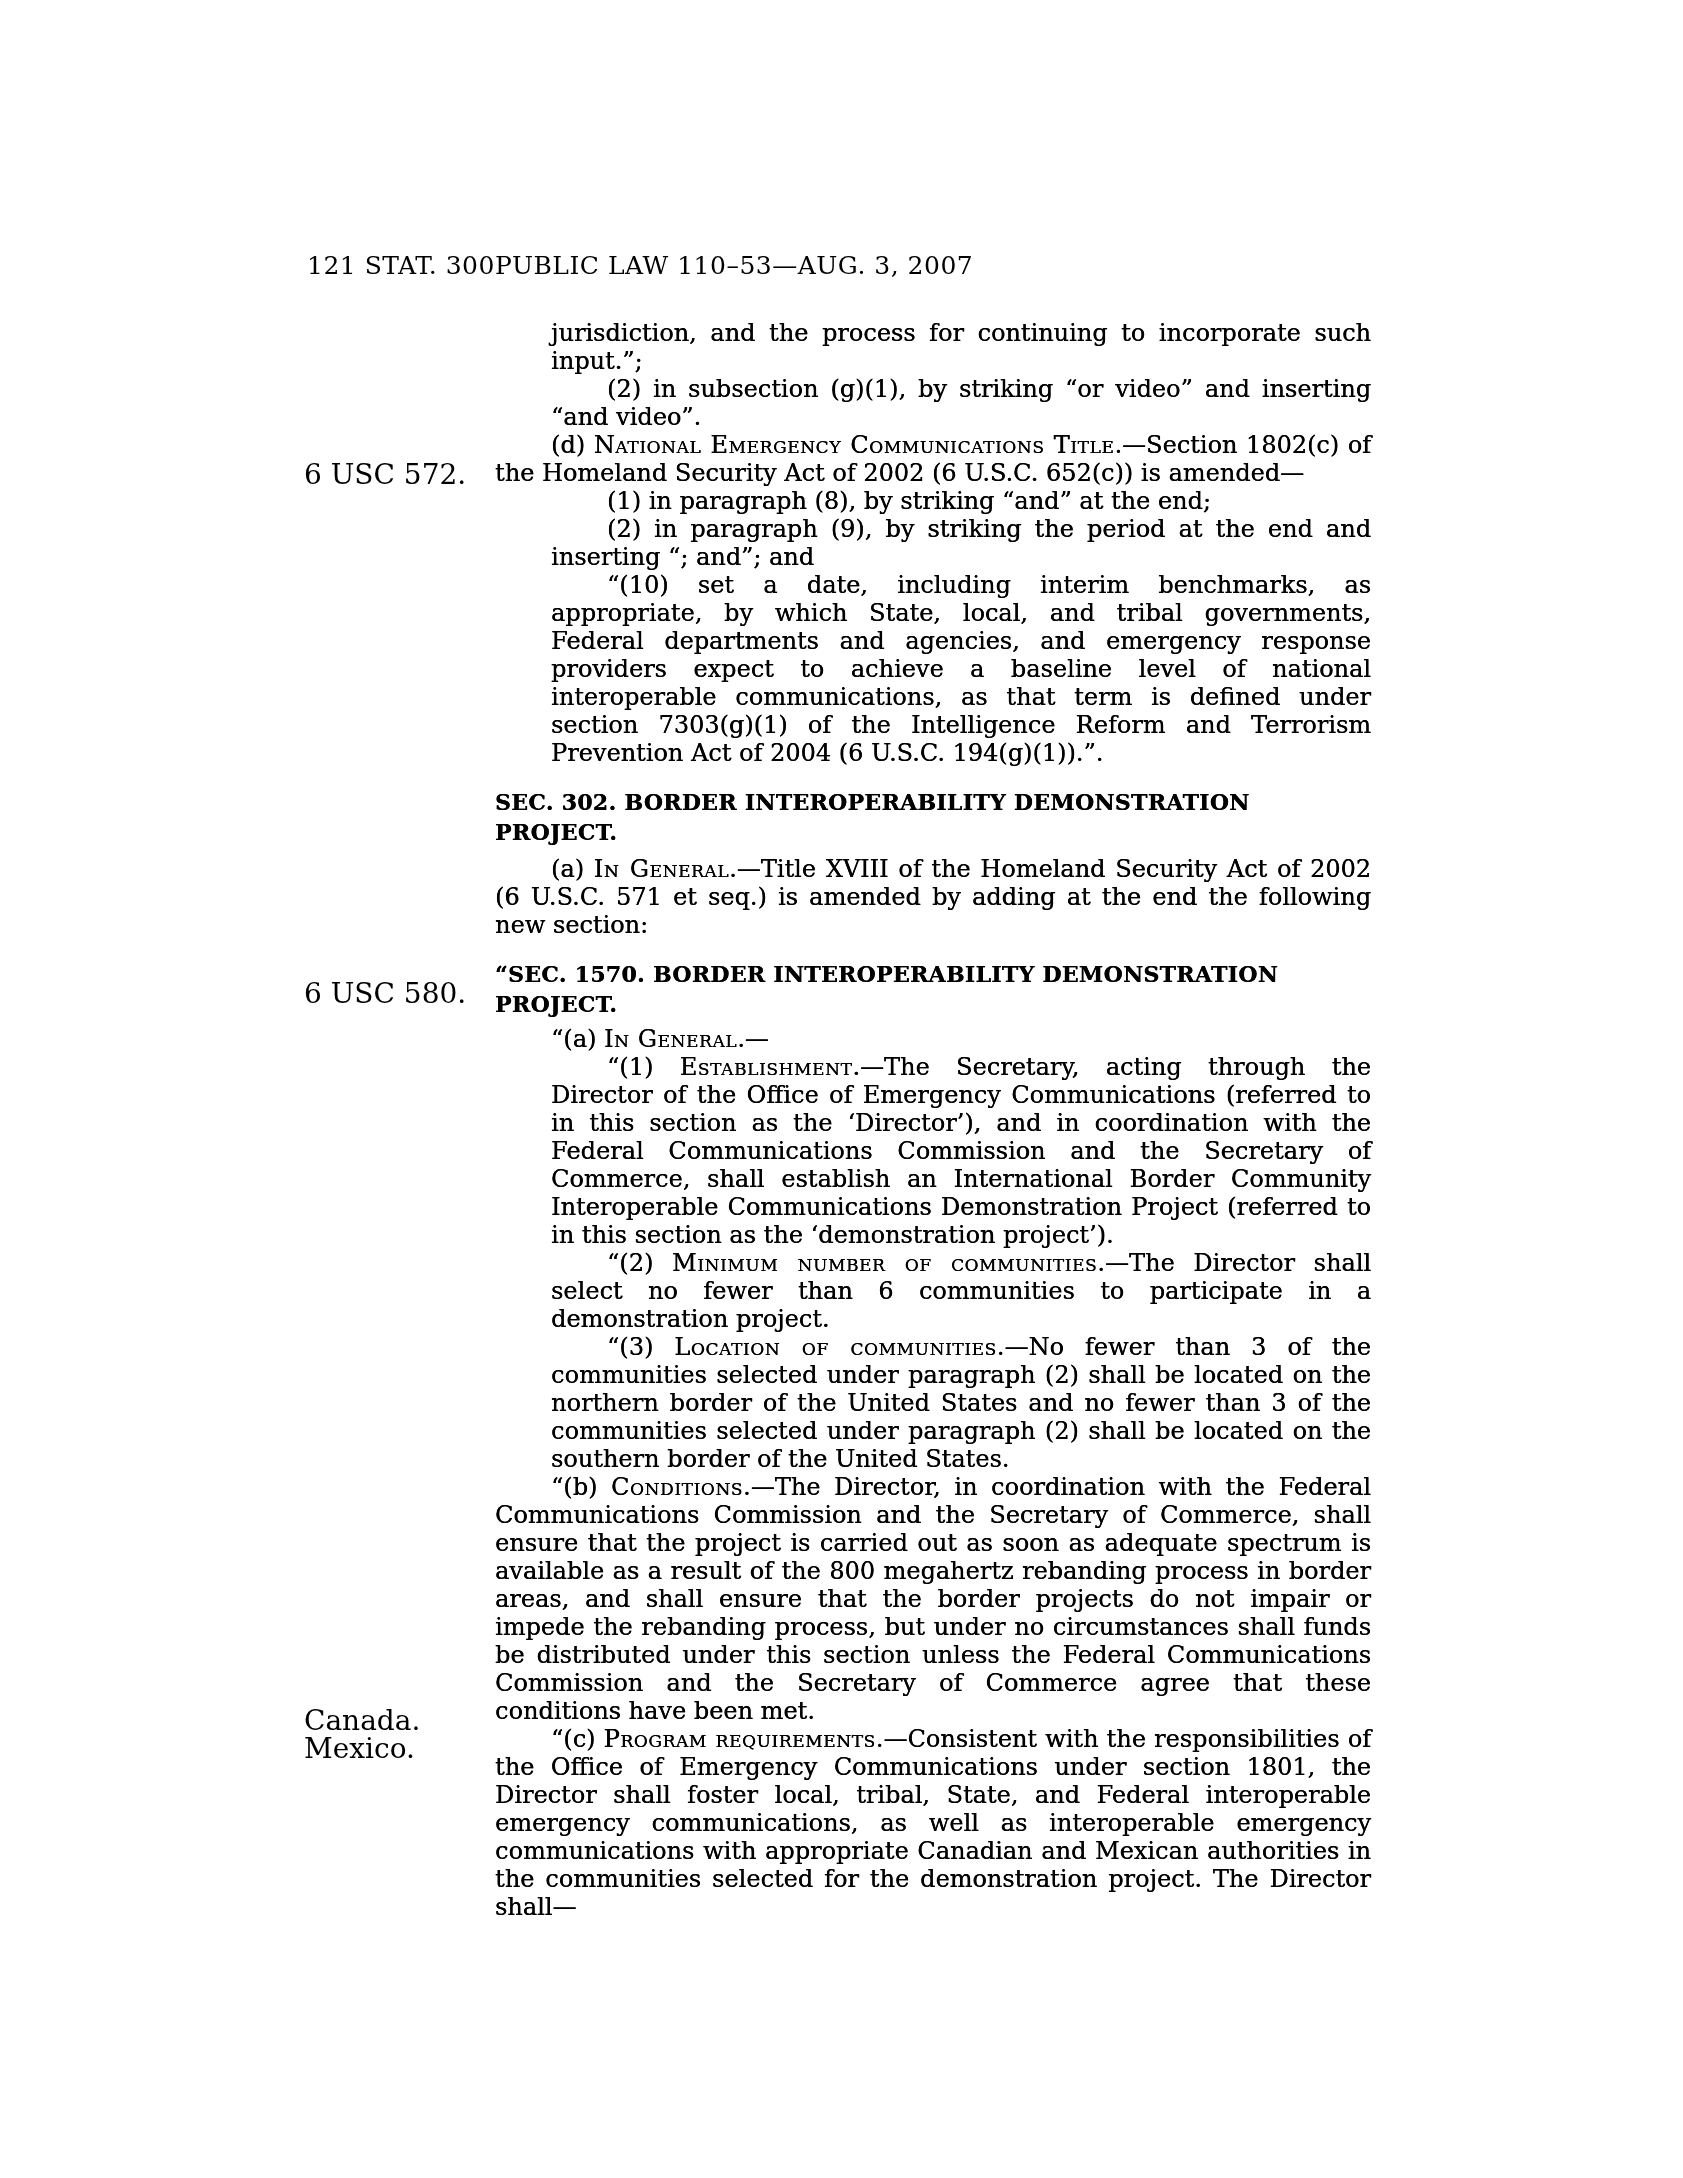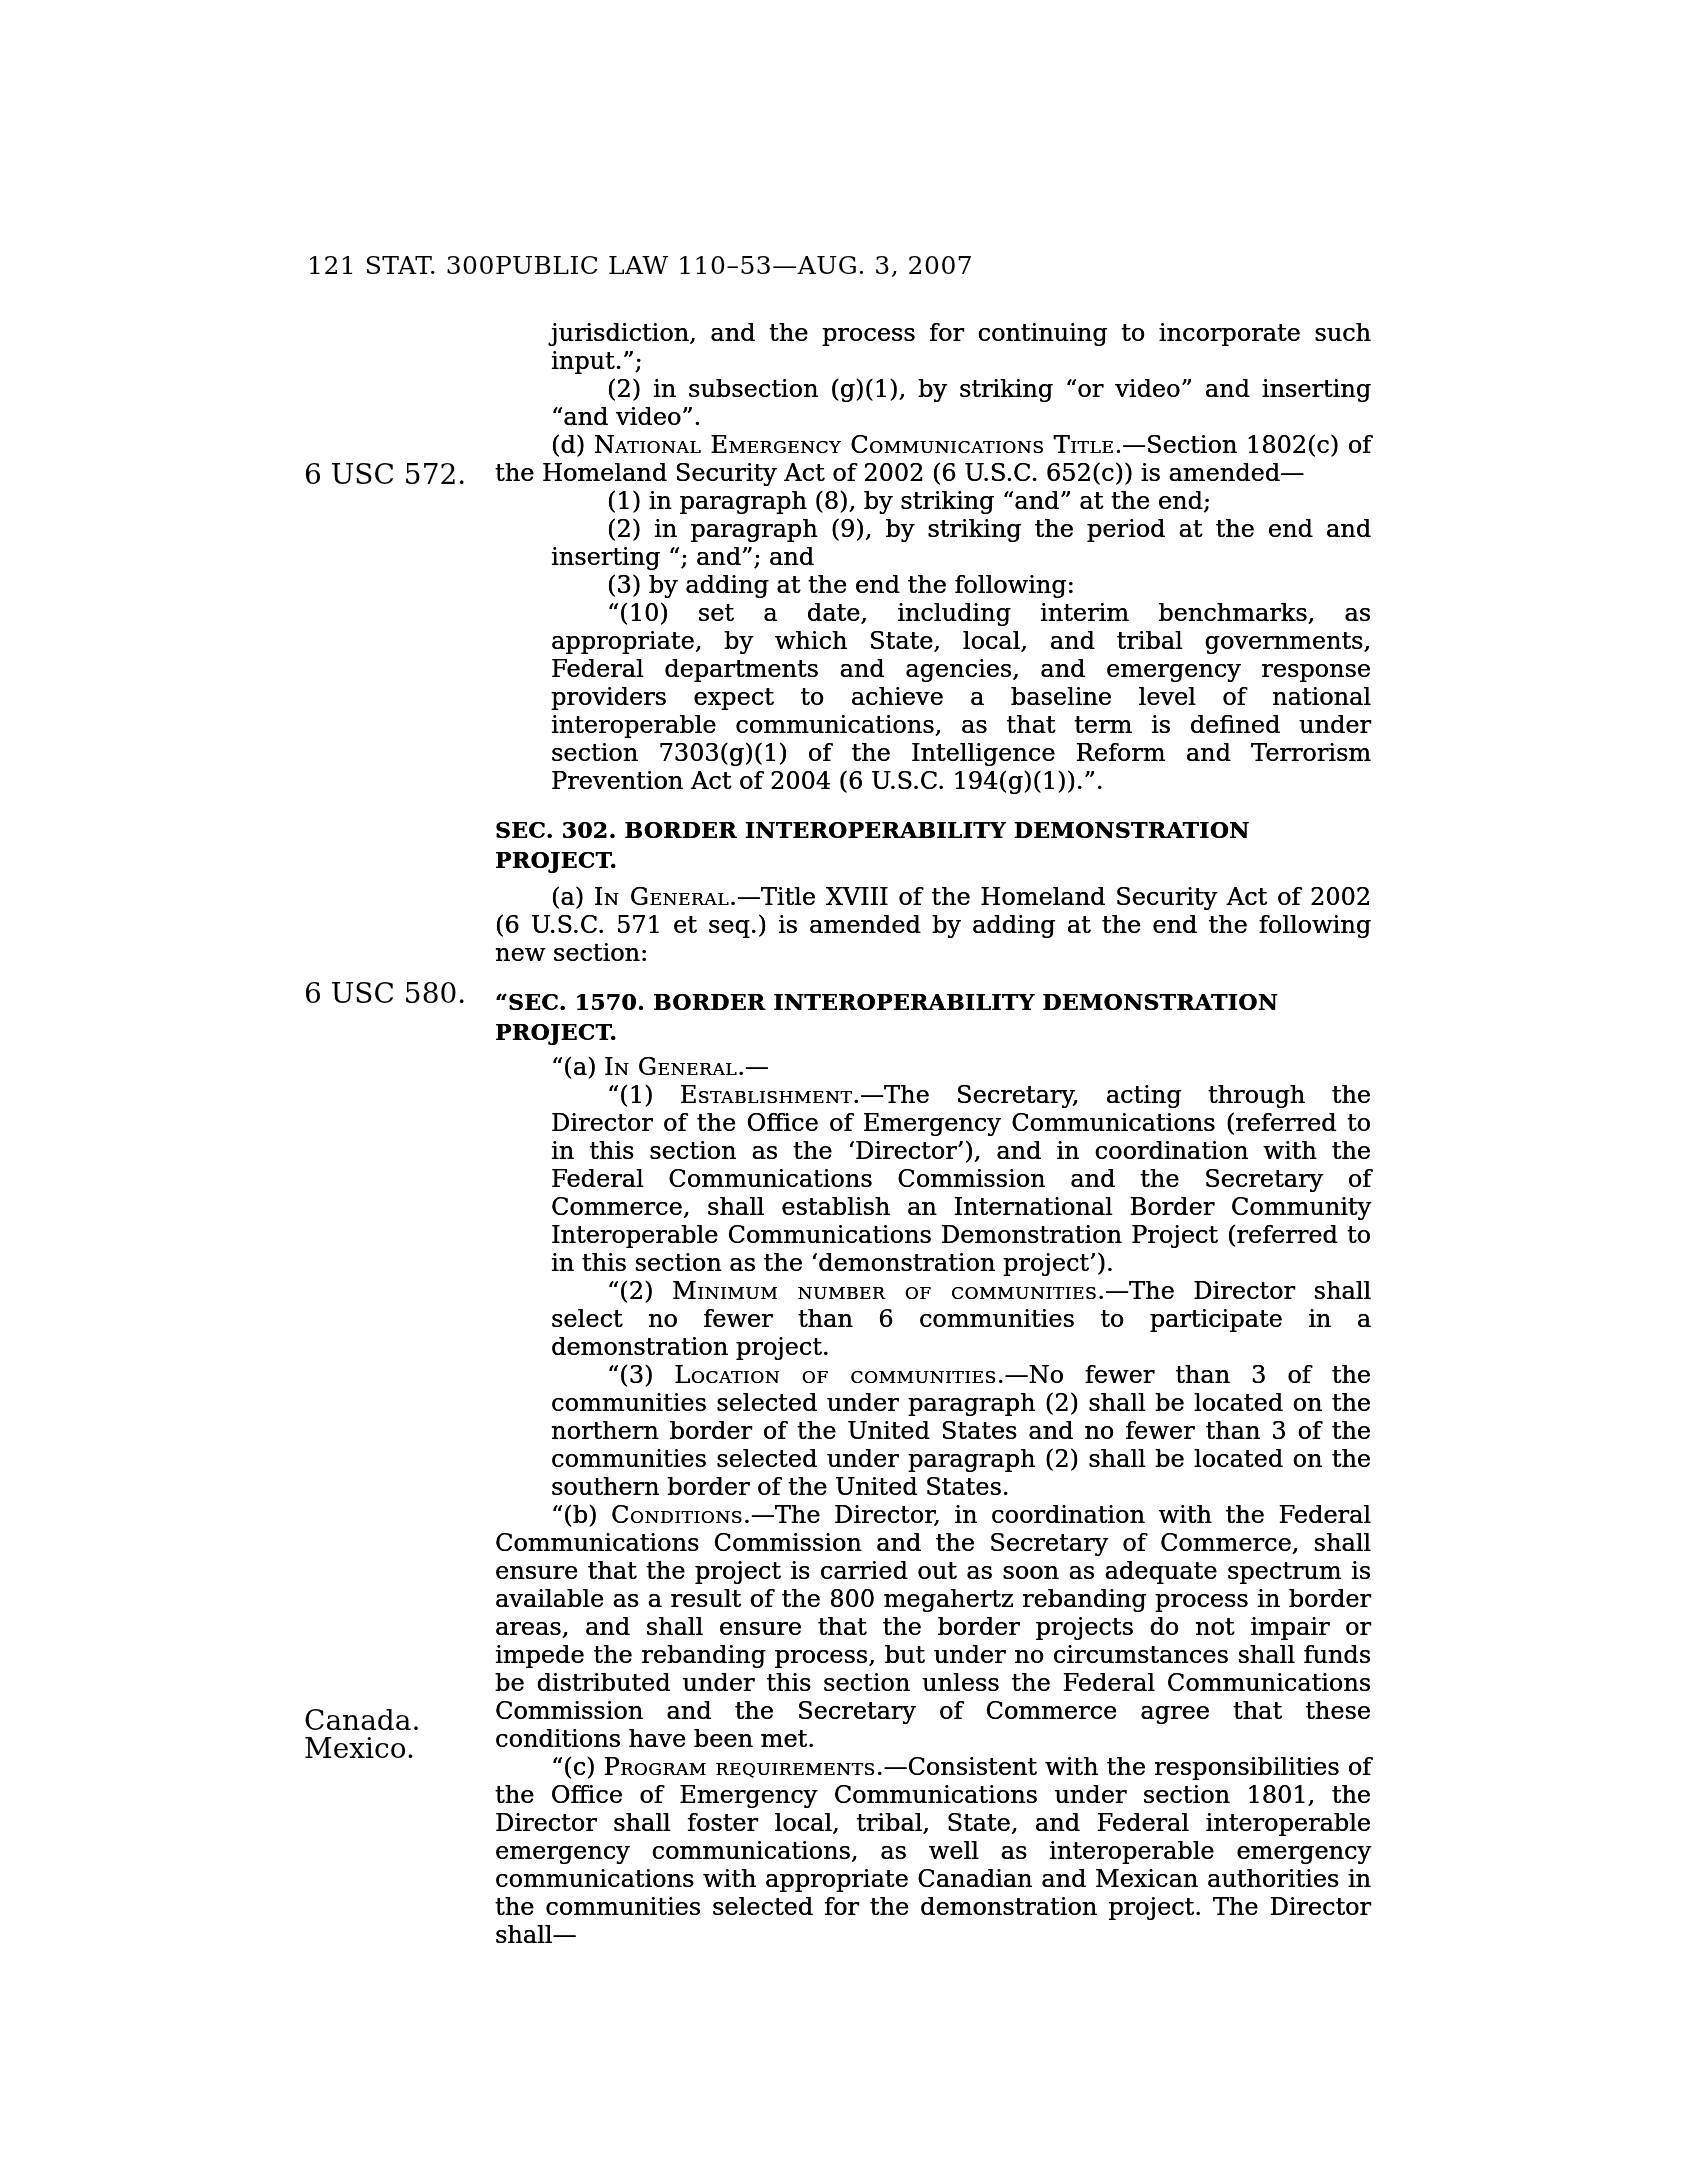--- a/index.html
+++ b/index.html
@@ -99,21 +99,20 @@
     <p class="para indent1"><span>jurisdiction, and the process for continuing to incorporate such input.”;</span></p>
 
     <p class="para indent1 fl"><span>(2) in subsection (g)(1), by striking “or video” and inserting “and video”.</span></p>
 
     <p class="para fl"><span>(d) </span><span class="sc">National Emergency Communications Title</span><span>.—Section 1802(c) of the Homeland Security Act of 2002 (6 U.S.C. 652(c)) is amended—</span></p>
 
     <p class="para indent1 fl"><span>(1) in paragraph (8), by striking “and” at the end;</span></p>
 
     <p class="para indent1 fl"><span>(2) in paragraph (9), by striking the period at the end and inserting “; and”; and</span></p>
 
-    <p class="para indent1 fl"><span>(3) by adding at the end the following:</span></p>
 
     <p class="para indent1 fl"><span>“(10) set a date, including interim benchmarks, as appropriate, by which State, local, and tribal governments, Federal departments and agencies, and emergency response providers expect to achieve a baseline level of national interoperable communications, as that term is defined under section 7303(g)(1) of the Intelligence Reform and Terrorism Prevention Act of 2004 (6 U.S.C. 194(g)(1)).”.</span></p>
 
     <p class="para sec-heading">SEC. 302. BORDER INTEROPERABILITY DEMONSTRATION PROJECT.</p>
 
     <p class="para fl"><span>(a) </span><span class="sc">In General</span><span>.—Title XVIII of the Homeland Security Act of 2002 (6 U.S.C. 571 et seq.) is amended by adding at the end the following new section:</span></p>
 
     <p class="para sec-heading quoted">“SEC. 1570. BORDER INTEROPERABILITY DEMONSTRATION PROJECT.</p>
 
     <p class="para fl"><span>“(a) </span><span class="sc">In General</span><span>.—</span></p>

